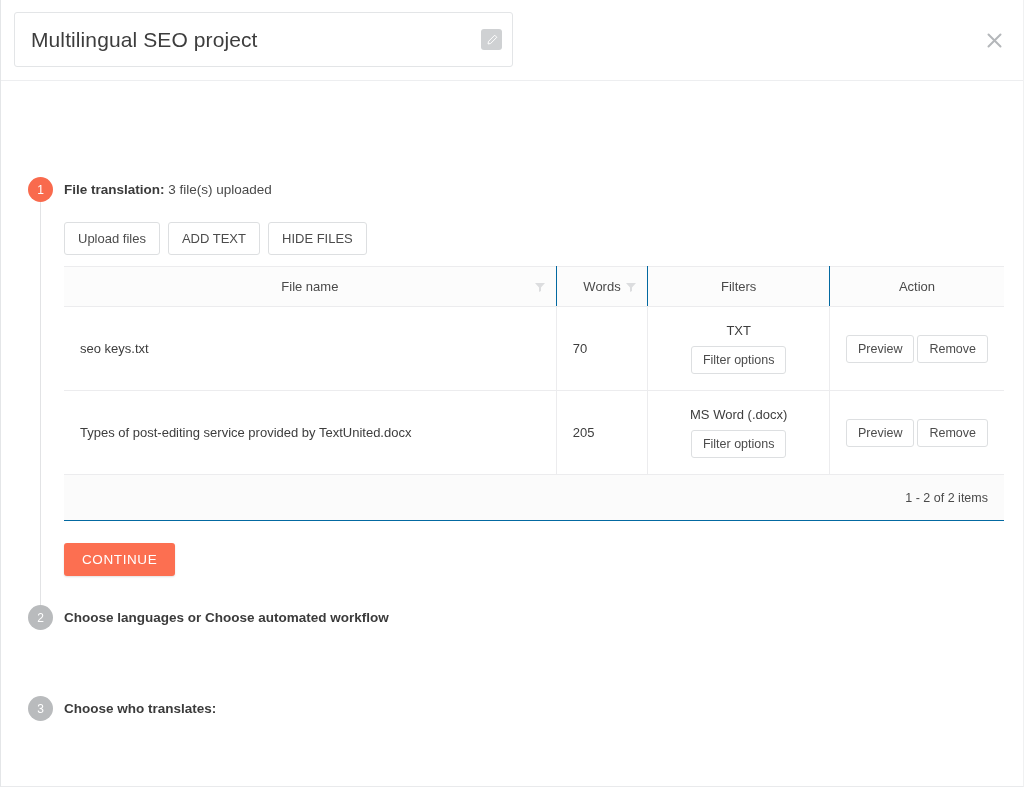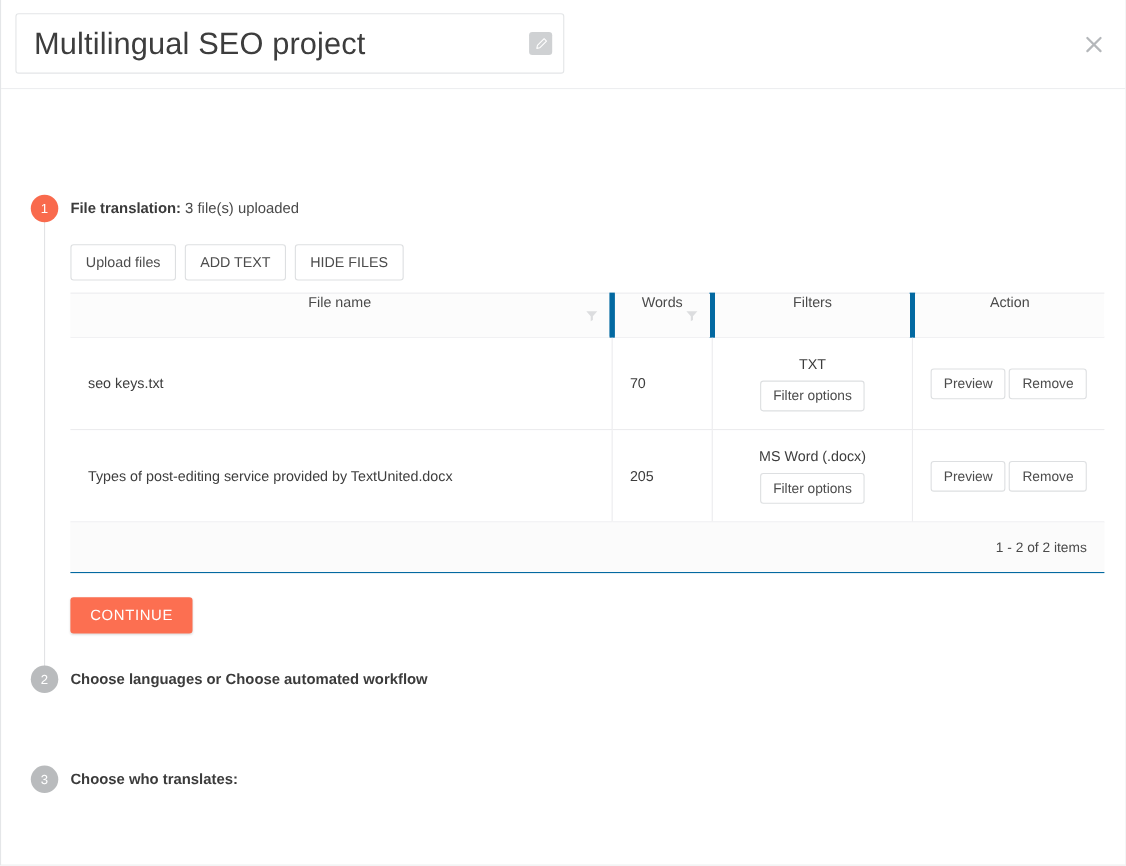--- a/index.html
+++ b/index.html
@@ -37,21 +37,21 @@
     height: 55px;
     border: 1px solid #e3e5e7;
     border-radius: 3px;
     background: #fff;
     display: flex;
     align-items: center;
     padding: 0 10px 0 16px;
   }
   .title-text {
     flex: 1;
-    font-size: 28px;
+    font-size: 21px;
     font-weight: 400;
     color: #3d3d3d;
     letter-spacing: 0.1px;
     white-space: nowrap;
     overflow: hidden;
   }
   .edit-btn {
     width: 21px;
     height: 21px;
     border-radius: 3px;
@@ -164,28 +164,28 @@
     border-bottom: 1px solid #ececee;
     background: #fff;
   }
   .tbl th {
     font-weight: normal;
     font-size: 13px;
     color: #4a4a4a;
     background: #fcfcfc;
     height: 40px;
     border-bottom: 1px solid #ececee;
-    border-left: 5px solid #0369a1;
+    border-left: 1px solid #0369a1;
     position: relative;
     padding: 0 8px;
   }
   .tbl th:first-child { border-left: none; }
   .th-inner {
     display: flex;
-    align-items: flex-start;
+    align-items: center;
     justify-content: center;
     position: relative;
     height: 100%;
   }
   .filter-icon {
     position: absolute;
     right: 2px;
     top: 50%;
     transform: translateY(-50%);
     width: 12px;

